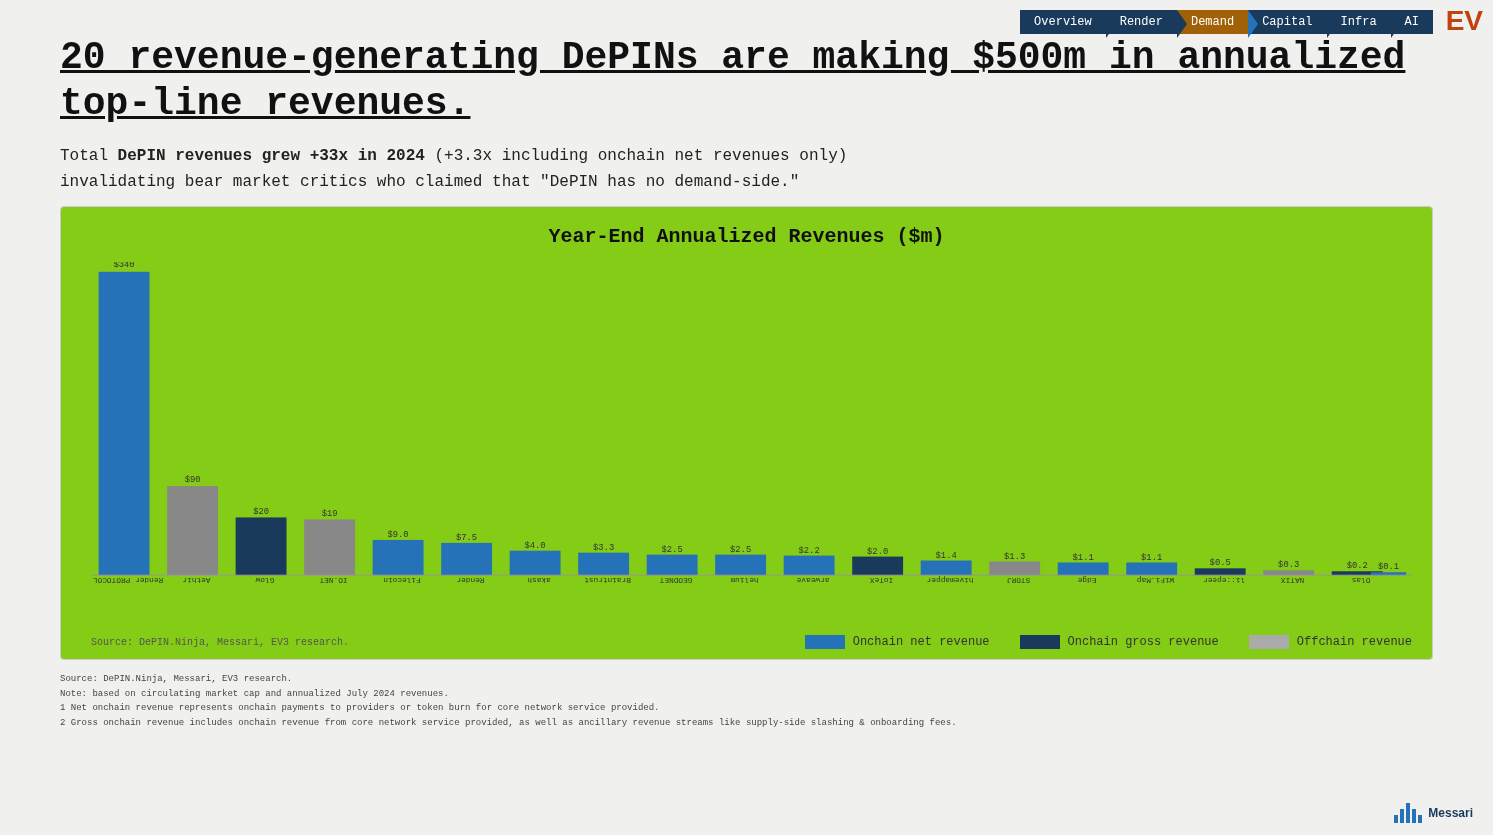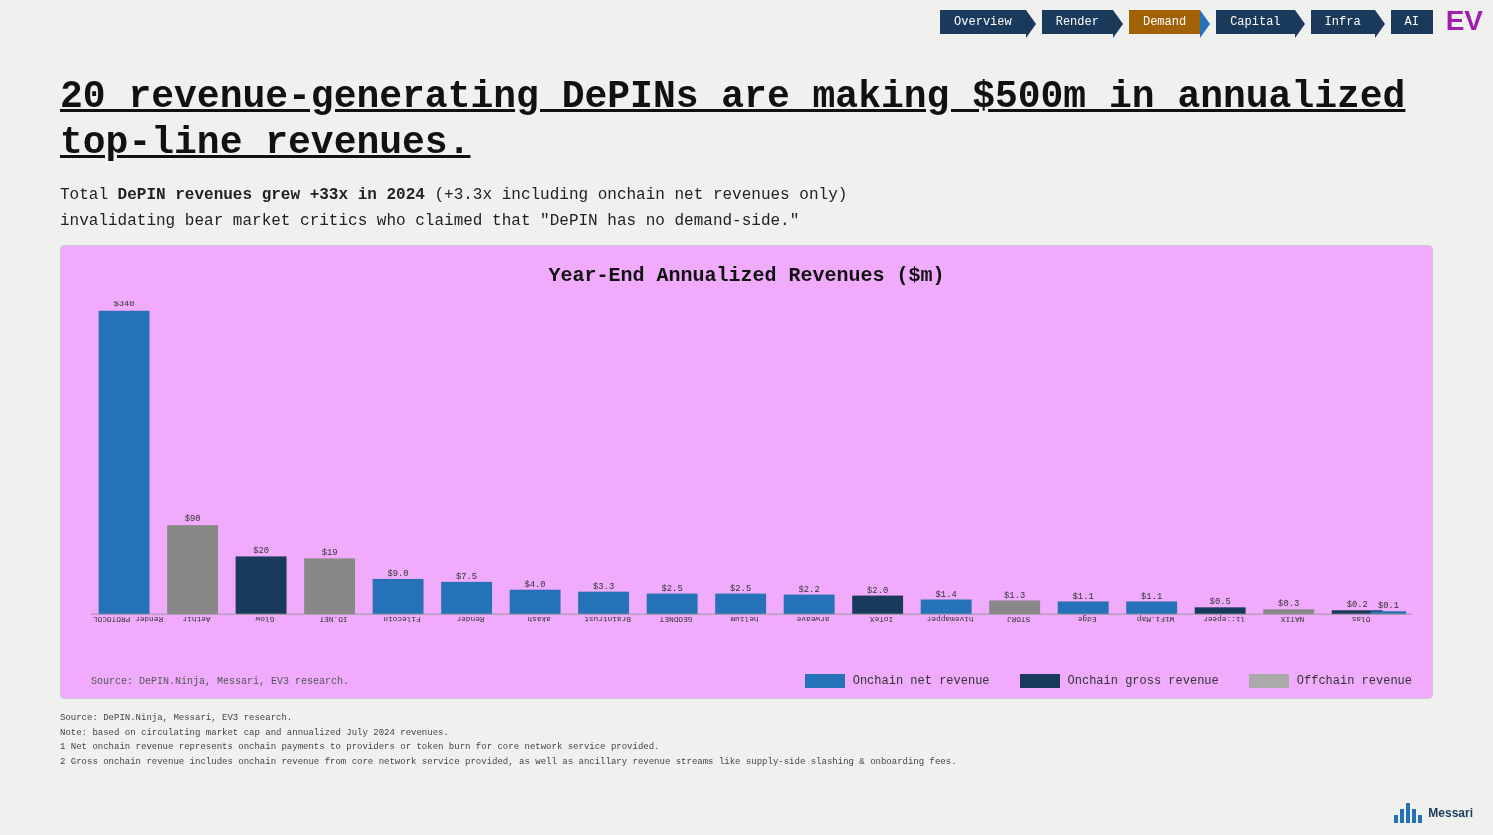--- a/index.html
+++ b/index.html
@@ -12,21 +12,21 @@
       overflow: hidden;
     }
 
     
     .top-nav {
       position: absolute;
       top: 10px;
       right: 60px;
       display: flex;
       align-items: center;
-      gap: 16px;
+      gap: 0;
     }
     .nav-item {
       background: #1a3a5c;
       color: #fff;
       font-size: 12px;
       padding: 5px 14px;
       position: relative;
       cursor: pointer;
     }
     .nav-item.active {
@@ -49,27 +49,27 @@
     }
     .nav-item:last-child::after { display: none; }
 
     
     .ev-logo {
       position: absolute;
       top: 5px;
       right: 10px;
       font-size: 28px;
       font-weight: bold;
-      color: #a21caf;
+      color: #c2410c;
       font-family: Arial, sans-serif;
     }
 
     
     .main-content {
-      padding: 74px 60px 20px 60px;
+      padding: 35px 60px 20px 60px;
     }
 
     .headline {
       font-size: 38px;
       font-weight: bold;
       color: #111;
       line-height: 1.2;
       text-decoration: underline;
       margin-bottom: 18px;
       font-family: 'Courier New', Courier, monospace;
@@ -81,21 +81,21 @@
       line-height: 1.6;
       margin-bottom: 11px;
       font-family: 'Courier New', Courier, monospace;
     }
     .subtitle strong {
       font-weight: bold;
     }
 
     
     .chart-container {
-      background: #f0abfc;
+      background: #84cc16;
       border: 1px solid #ccc;
       border-radius: 4px;
       padding: 18px 20px 10px 20px;
       margin: 0 0 12px 0;
     }
 
     .chart-title {
       text-align: center;
       font-size: 20px;
       font-weight: bold;

